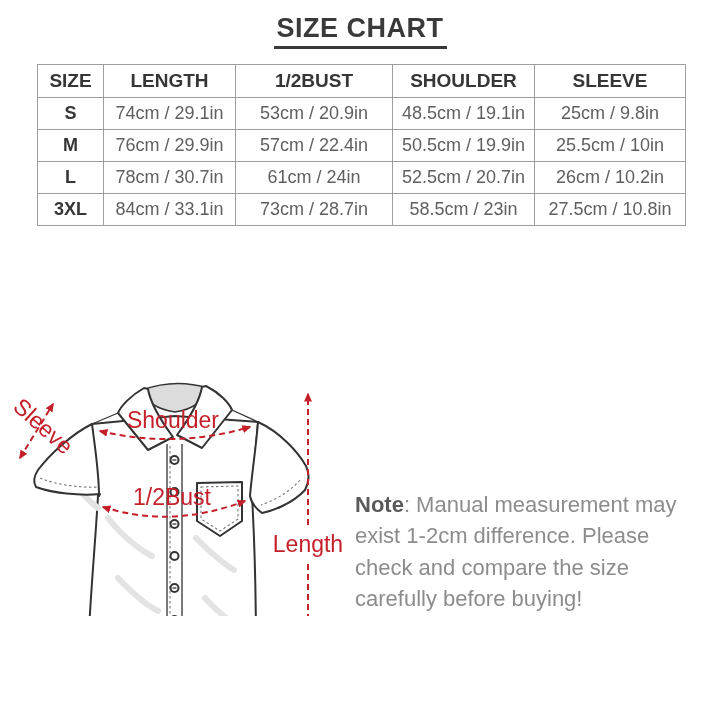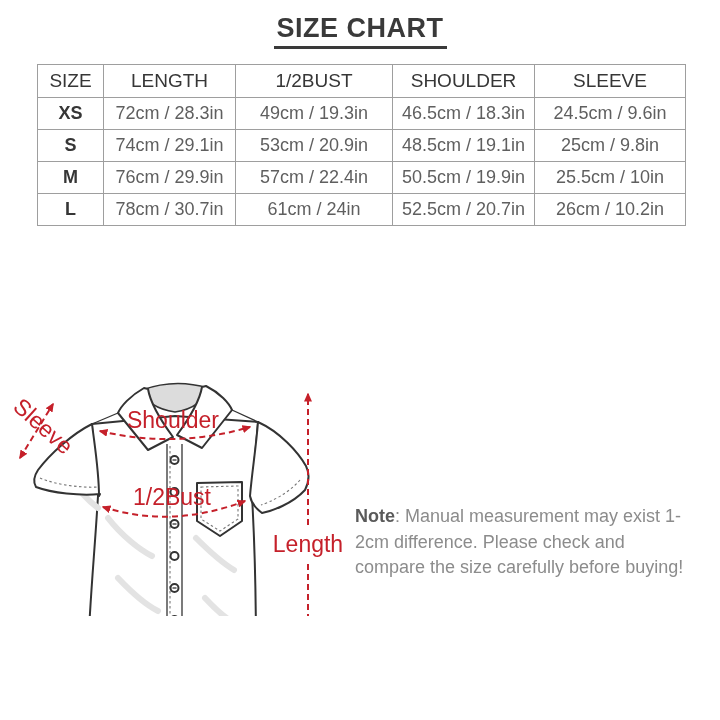--- a/index.html
+++ b/index.html
@@ -45,21 +45,21 @@
     border: 1px solid #9e9e9e;
     text-align: center;
     vertical-align: middle;
     height: 32px;
     white-space: nowrap;
     overflow: hidden;
   }
   table.size-table th {
     height: 33px;
     font-size: 19px;
-    font-weight: normal;
+    font-weight: bold;
     color: #363636;
   }
   table.size-table td {
     font-size: 18px;
     color: #5f5f5f;
   }
   table.size-table td.size-col {
     font-weight: bold;
     color: #363636;
   }
@@ -84,23 +84,23 @@
   .hem-fill { fill: #d9d9d9; stroke: #333333; stroke-width: 2; }
   .band-fill { fill: #dcdcdc; stroke: #333333; stroke-width: 1.6; }
   .red-line { fill: none; stroke: var(--accent); stroke-width: 2; stroke-dasharray: 6 4; }
   .red-text { fill: var(--accent); font-family: "Liberation Sans", sans-serif; font-size: 23px; }
   .arrow-head { fill: var(--accent); }
 
   
   .note {
     position: absolute;
     left: 355px;
-    top: 504px;
+    top: 489px;
     width: 338px;
-    font-size: 18px;
+    font-size: 22px;
     line-height: 1.43;
     color: #8c8c8c;
   }
   .note b { color: #5a5a5a; font-weight: bold; }
 </style>
 </head>
 <body>
 
 <div class="canvas">
 
@@ -118,46 +118,46 @@
       <tr id="head-row">
           <th>SIZE</th>
           <th>LENGTH</th>
           <th>1/2BUST</th>
           <th>SHOULDER</th>
           <th>SLEEVE</th>
         </tr>
     </thead>
     <tbody id="body-rows">
         <tr>
-          <td class="size-col">XS</td>
-          <td>72cm / 28.3in</td>
-          <td>49cm / 19.3in</td>
-          <td>46.5cm / 18.3in</td>
-          <td>24.5cm / 9.6in</td>
-        </tr>
-        <tr>
           <td class="size-col">S</td>
           <td>74cm / 29.1in</td>
           <td>53cm / 20.9in</td>
           <td>48.5cm / 19.1in</td>
           <td>25cm / 9.8in</td>
         </tr>
         <tr>
           <td class="size-col">M</td>
           <td>76cm / 29.9in</td>
           <td>57cm / 22.4in</td>
           <td>50.5cm / 19.9in</td>
           <td>25.5cm / 10in</td>
         </tr>
         <tr>
           <td class="size-col">L</td>
           <td>78cm / 30.7in</td>
           <td>61cm / 24in</td>
           <td>52.5cm / 20.7in</td>
           <td>26cm / 10.2in</td>
+        </tr>
+        <tr>
+          <td class="size-col">3XL</td>
+          <td>84cm / 33.1in</td>
+          <td>73cm / 28.7in</td>
+          <td>58.5cm / 23in</td>
+          <td>27.5cm / 10.8in</td>
         </tr>
       </tbody>
   </table>
 
   <svg class="shirt-svg" viewBox="0 0 350 345" aria-hidden="true">
     <defs>
       <marker id="ah" markerWidth="9" markerHeight="8" refX="7.5" refY="4" orient="auto-start-reverse" markerUnits="userSpaceOnUse">
         <path d="M0,0 L9,4 L0,8 Z" class="arrow-head"></path>
       </marker>
     </defs>

